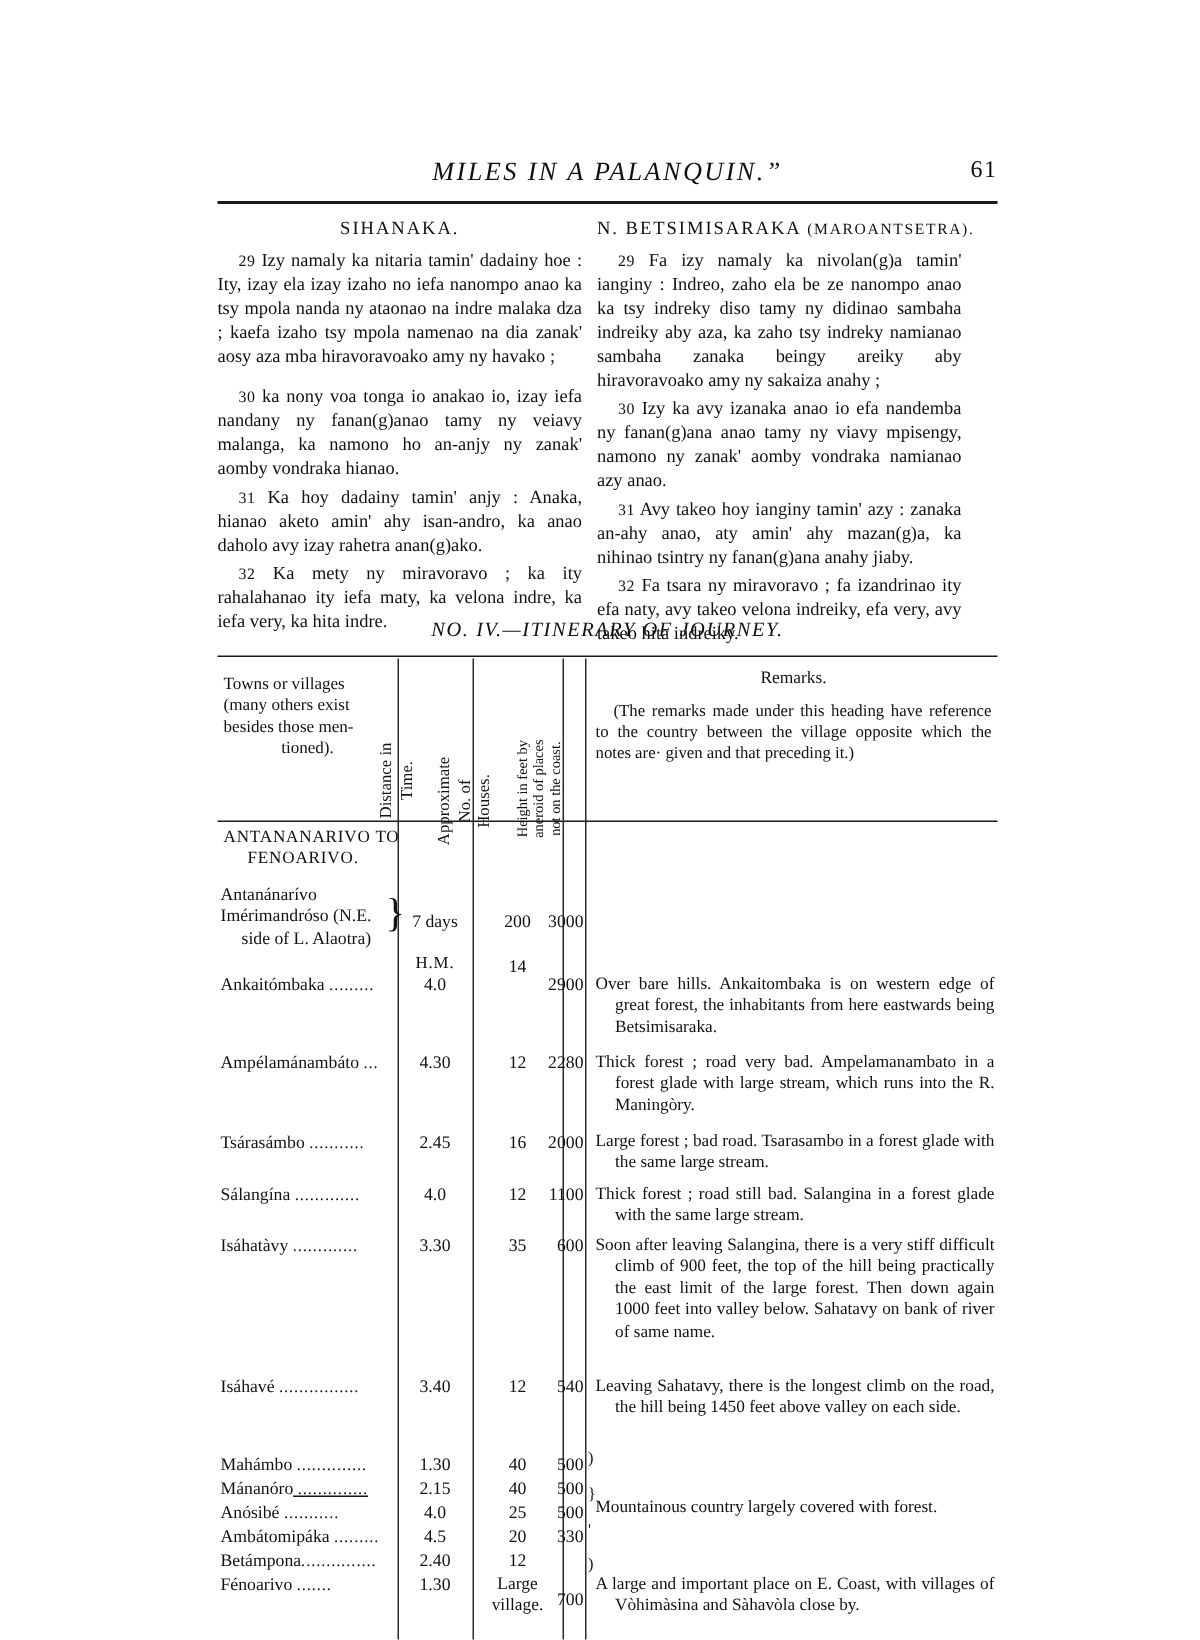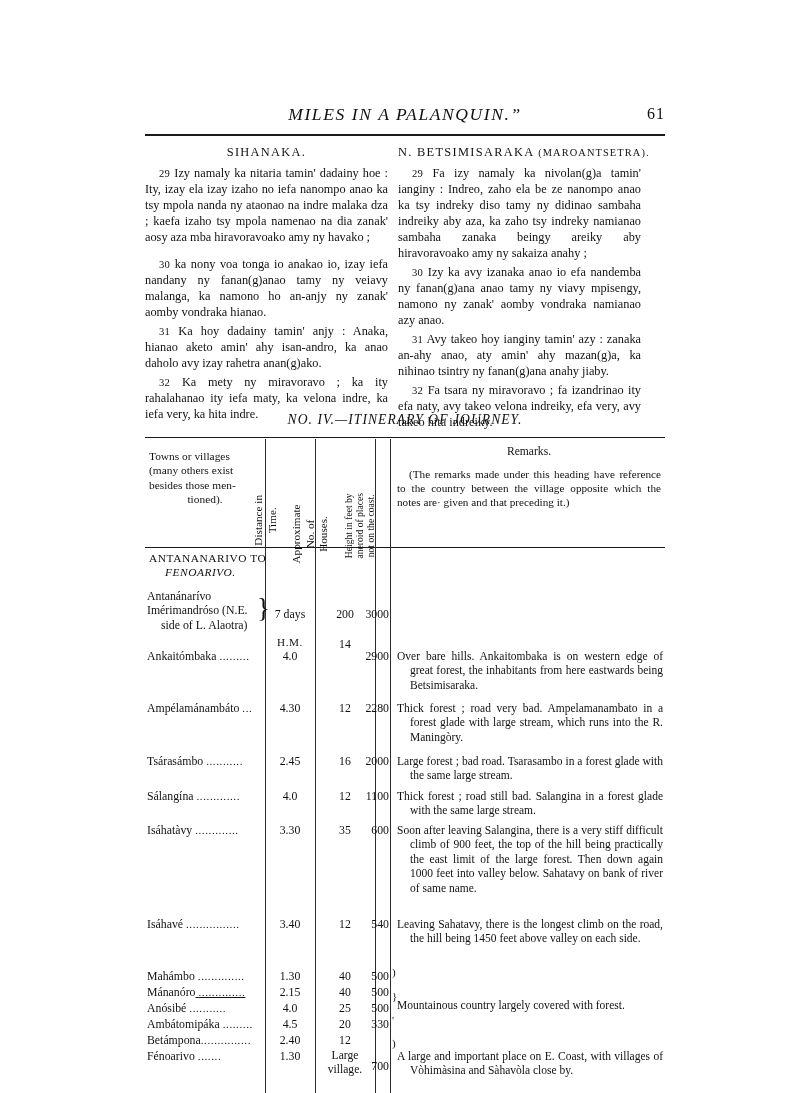--- a/index.html
+++ b/index.html
@@ -192,21 +192,21 @@
   }
 
   .grp {
     position: absolute;
     left: 4px;
     font-size: 11.4px;
     letter-spacing: 0.55px;
     line-height: 1.26;
     white-space: nowrap;
   }
-  .grp .l2 { display: block; padding-left: 16px; font-style: italic; }
+  .grp .l2 { display: block; padding-left: 16px; }
   .sc { font-variant: small-caps; }
 
   .cell {
     position: absolute;
     font-size: 11.8px;
     line-height: 1.25;
   }
   .c-name  { left: 2px;  width: 116px; text-align: left; white-space: nowrap; }
   .c-dist  { left: 122px; width: 46px; text-align: center; }
   .c-appr  { left: 172px; width: 56px; text-align: center; }

